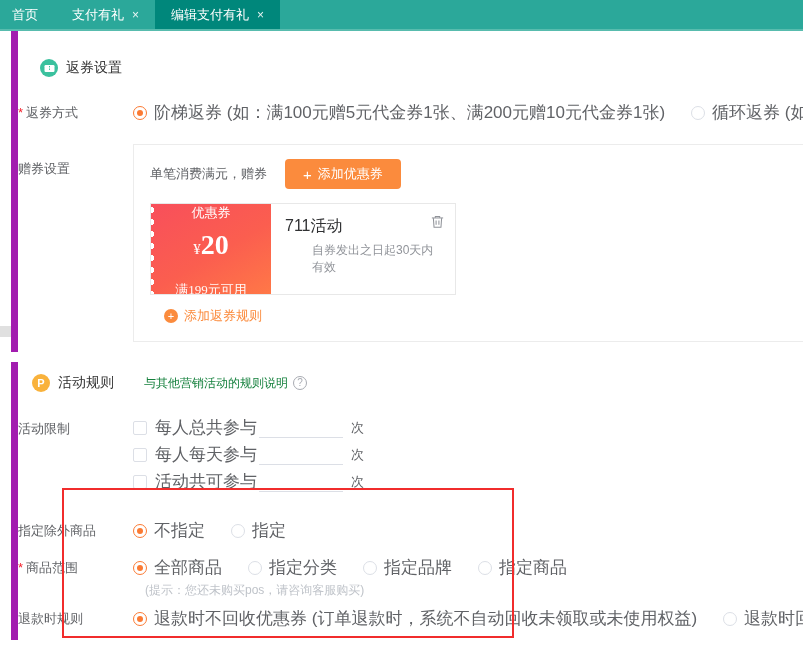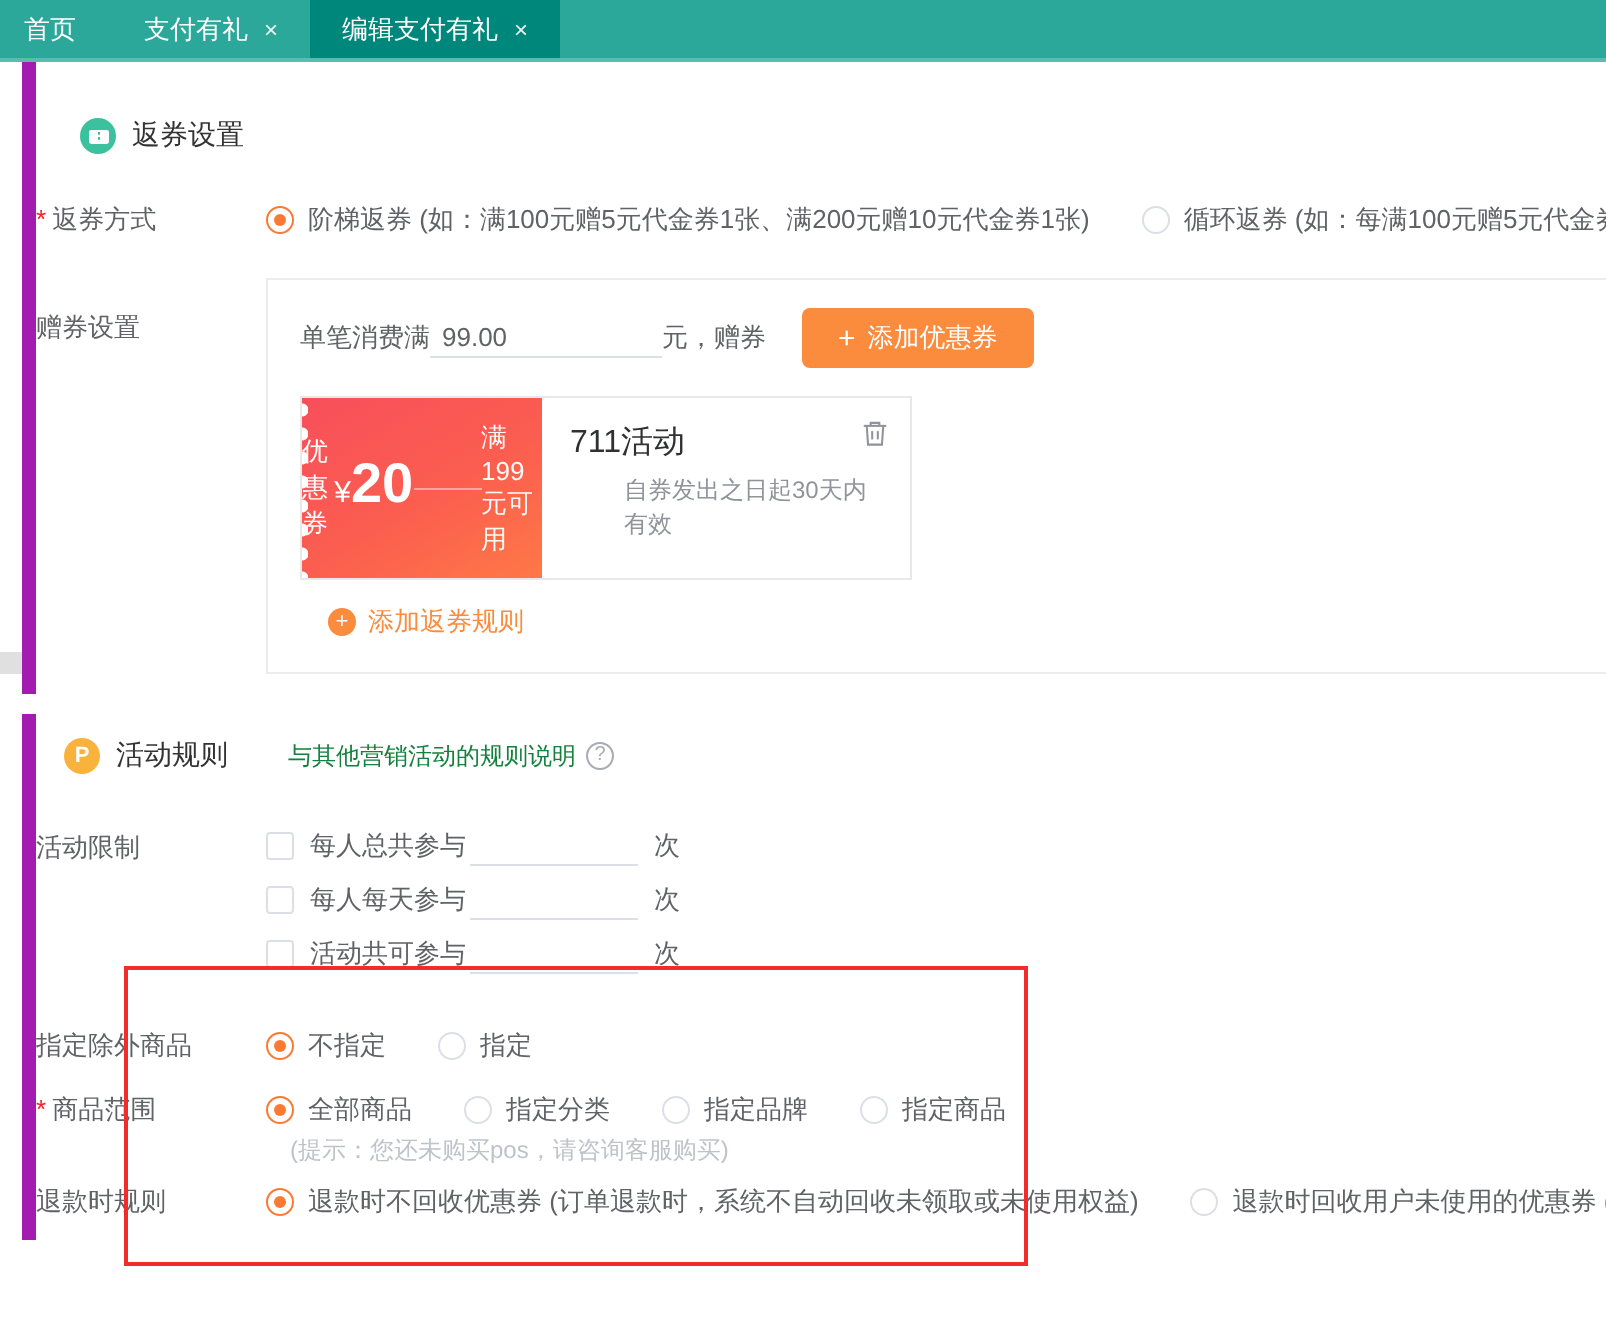--- a/index.html
+++ b/index.html
@@ -39,21 +39,21 @@
 
   
   .opt { display:flex; align-items:center; margin-left:12px; cursor:pointer; }
   .opt + .opt { margin-left:26px; }
   .radio { width:14px; height:14px; border-radius:50%; border:1px solid #DCDFE6;
     background:#fff; position:relative; flex:none; }
   .on > .radio { border-color:#FB7A33; }
   .on > .radio::after { content:''; position:absolute; inset:3px; border-radius:50%;
     background:#FB7A33; }
   .dis > .radio { background:#F1F3F6; }
-  .optlabel { font-size:13px; color:#606266; margin-left:7px; white-space:nowrap; }
+  .optlabel { font-size:17px; color:#606266; margin-left:7px; white-space:nowrap; }
   .dis > .optlabel { color:#B4B8BF; }
   .checkbox { width:14px; height:14px; border:1px solid #DCDFE6; border-radius:2px;
     background:#fff; flex:none; }
 
   
   .uline { border:none; border-bottom:1px solid #DCDFE6; outline:none; font-size:13px;
     color:#606266; padding:2px 6px; background:transparent; }
   .boxinput { border:1px solid #DCDFE6; border-radius:3px; height:27px; width:55px;
     font-size:13px; color:#606266; padding:0 10px; outline:none; }
 
@@ -66,27 +66,27 @@
   .add-btn { display:flex; align-items:center; margin-left:18px; background:#FB8B3D;
     color:#fff; border:none; border-radius:4px; height:30px; padding:0 18px;
     font-size:13px; cursor:pointer; }
   .add-btn .plus { font-size:15px; margin-right:6px; }
 
   
   .card { margin-top:14px; width:306px; height:92px; border:1px solid #E8E8E8;
     display:flex; position:relative; }
   .ticket { width:120px; height:100%; position:relative; overflow:hidden; flex:none;
     background:linear-gradient(150deg,#F84F5B 0%,#FB5E4F 55%,#FF7847 100%);
-    display:flex; flex-direction:row; align-items:center; 
-    color:#fff; }
+    display:flex; flex-direction:column; align-items:center; 
+    color:#fff;font-family:Liberation Serif, serif; }
   .ticket .serr { position:absolute; left:-3px; top:0; bottom:0; width:6px;
     background-image:radial-gradient(circle at 3px 6px,#fff 3px,transparent 3.5px);
     background-size:6px 12px; background-repeat:repeat-y; }
   .t-tag { font-size:13px; }
-  .t-amt { font-size:28px; font-weight:bold; margin-top:1px; line-height:30px; }
+  .t-amt { font-size:28px; font-weight:bold; margin-top:1px; line-height:44px; }
   .t-amt .sym { font-size:15px; font-weight:normal; }
   .t-div { width:82px; height:1px; background:rgba(255,255,255,.45); margin:5px 0 5px; }
   .t-cond { font-size:13px; color:rgba(255,255,255,.96); }
   .card-right { flex:1; padding:12px 12px 10px 14px; }
   .c-name { font-size:16px; color:#303133; }
   .c-valid { font-size:12px; color:#909399; margin-top:5px;margin-left:27px; }
   .c-per { margin-top:11px; }
   .c-per .boxinput { margin:0 8px; }
   .trash { position:absolute; right:10px; top:10px; width:16px; height:16px;
     cursor:pointer; background:none; border:none; padding:0; }
@@ -154,21 +154,20 @@
         <span class="optlabel">循环返券 (如：每满100元赠5元代金券1张，则客户消费200元时赠2张)</span>
       </div>
     </div>
 
     <div class="row gift-row">
       <div class="flabel" style="margin-top:16px;">赠券设置</div>
       <div class="gift-box">
 
         <div class="row th-row">
           <span class="txt">单笔消费满</span>
-          <input class="uline" style="width: 116px;" value="99.00">
           <span class="txt">元，赠券</span>
           <button class="add-btn">
             <span class="plus">+</span>
             <span>添加优惠券</span>
           </button>
         </div>
 
         <div class="card">
           <div class="ticket">
             <span class="serr"></span>

